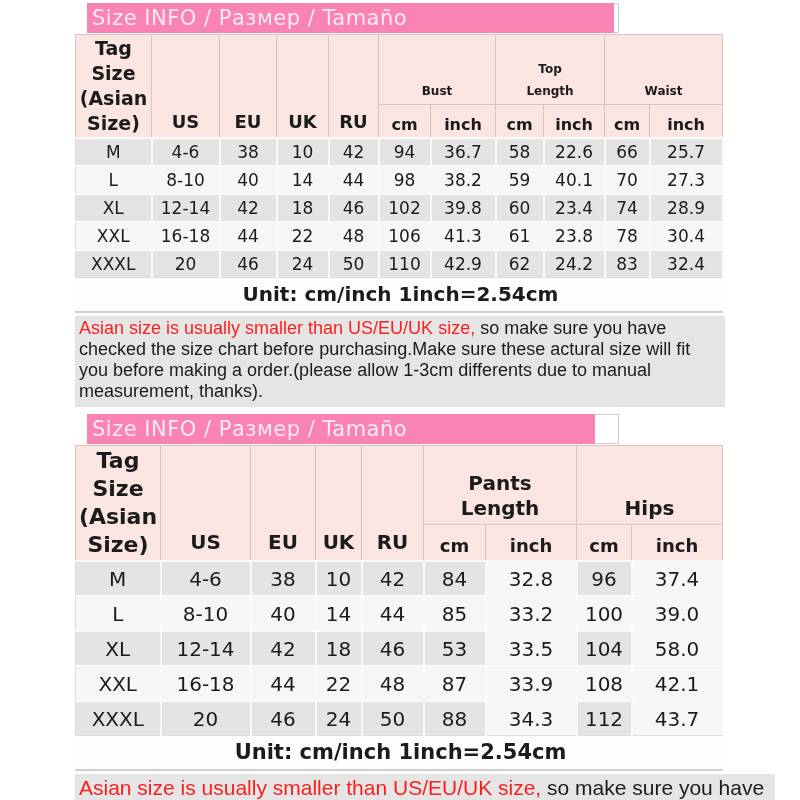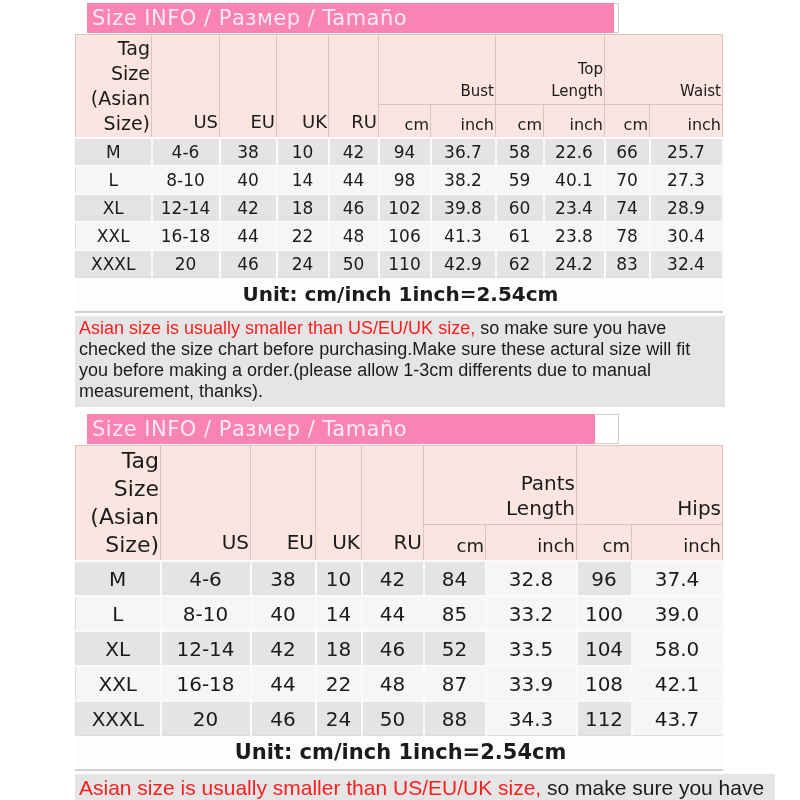--- a/index.html
+++ b/index.html
@@ -26,38 +26,38 @@
     border-top:1px solid #cfcfcf; border-right:1px solid #cfcfcf; border-bottom:1px solid #cfcfcf;
     box-sizing:border-box;
   }
   .s0 .title-bar { width:527px; }
   .s1 .title-bar { width:508px; }
   .s1 { margin-top:7px; }
 
   
   table.size-table { border-collapse:collapse; table-layout:fixed; width:648px; margin-top:1px; }
   table.size-table th {
-    background:#fbe5e0; font-weight:400; text-align:right;
+    background:#fbe5e0; font-weight:700; text-align:center;
     border:1px solid #d9c4bf; vertical-align:bottom;
   }
   table.size-table th.tag  { vertical-align:middle; }
   table.size-table td {
     text-align:center; vertical-align:middle;
     border:2px solid #fafafa; font-weight:400;
   }
   tr.gray  td { background:#e4e4e4; }
   tr.white td { background:#f6f6f6; }
   td.wcol { background:#f6f6f6 !important; }
   table.size-table tbody td:first-child { border-left:1px solid #dcdcdc; }
   table.size-table tbody tr:last-child td { border-bottom:1px solid #dcdcdc; }
 
   
   .t0 th.tag   { font-size:19px; height:100px; line-height:25px; }
   .t0 th.flat  { font-size:18px; padding-bottom:5px; }
-  .t0 th.group { font-size:15px; line-height:22px; padding-bottom:2px; }
+  .t0 th.group { font-size:12px; line-height:22px; padding-bottom:2px; }
   .t0 th.sub   { font-size:16px; height:28px; padding-bottom:3px; }
   .t0 td       { font-size:17px; height:24px; }
   .t0 td.sizecol { font-size:17px; }
 
   
   .t1 th.tag   { font-size:22px; height:112px; line-height:28px; }
   .t1 th.flat  { font-size:20px; padding-bottom:6px; }
   .t1 th.group { font-size:20px; line-height:25px; padding-bottom:3px; }
   .t1 th.sub   { font-size:18px; height:30px; padding-bottom:4px; }
   .t1 td       { font-size:20px; height:31px; }
@@ -284,21 +284,21 @@
             <td class="wcol">33.2</td>
             <td>100</td>
             <td class="wcol">39.0</td>
           </tr>
           <tr class="gray">
             <td class="sizecol">XL</td>
             <td>12-14</td>
             <td>42</td>
             <td>18</td>
             <td>46</td>
-            <td>52</td>
+            <td>53</td>
             <td class="wcol">33.5</td>
             <td>104</td>
             <td class="wcol">58.0</td>
           </tr>
           <tr class="white">
             <td class="sizecol">XXL</td>
             <td>16-18</td>
             <td>44</td>
             <td>22</td>
             <td>48</td>

